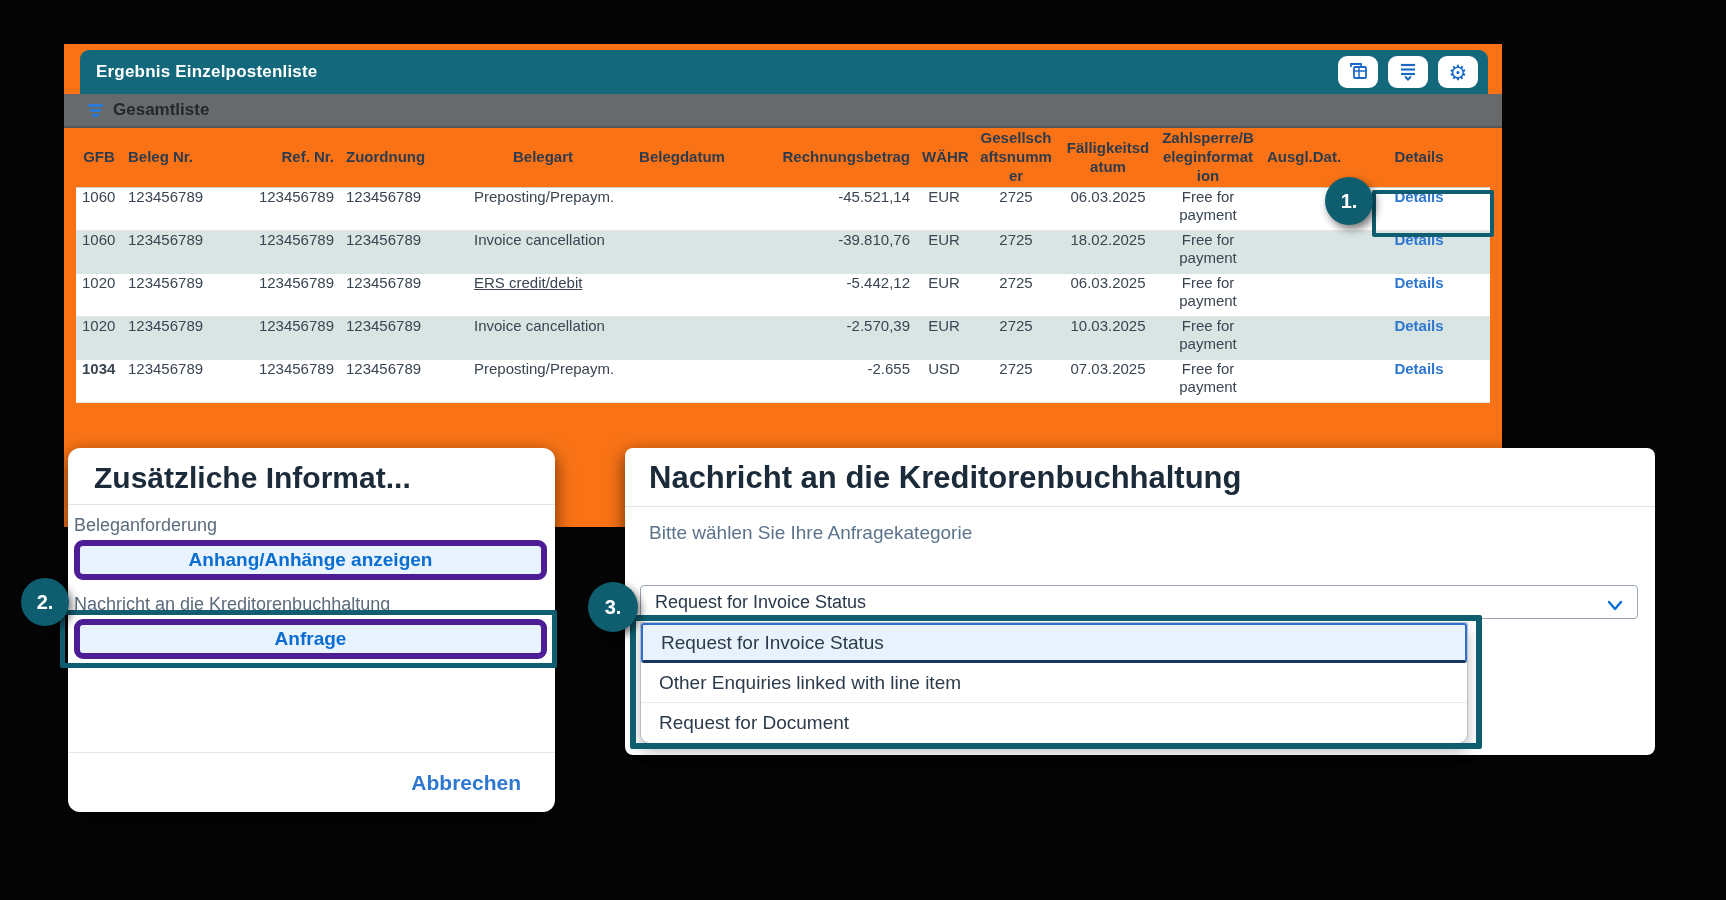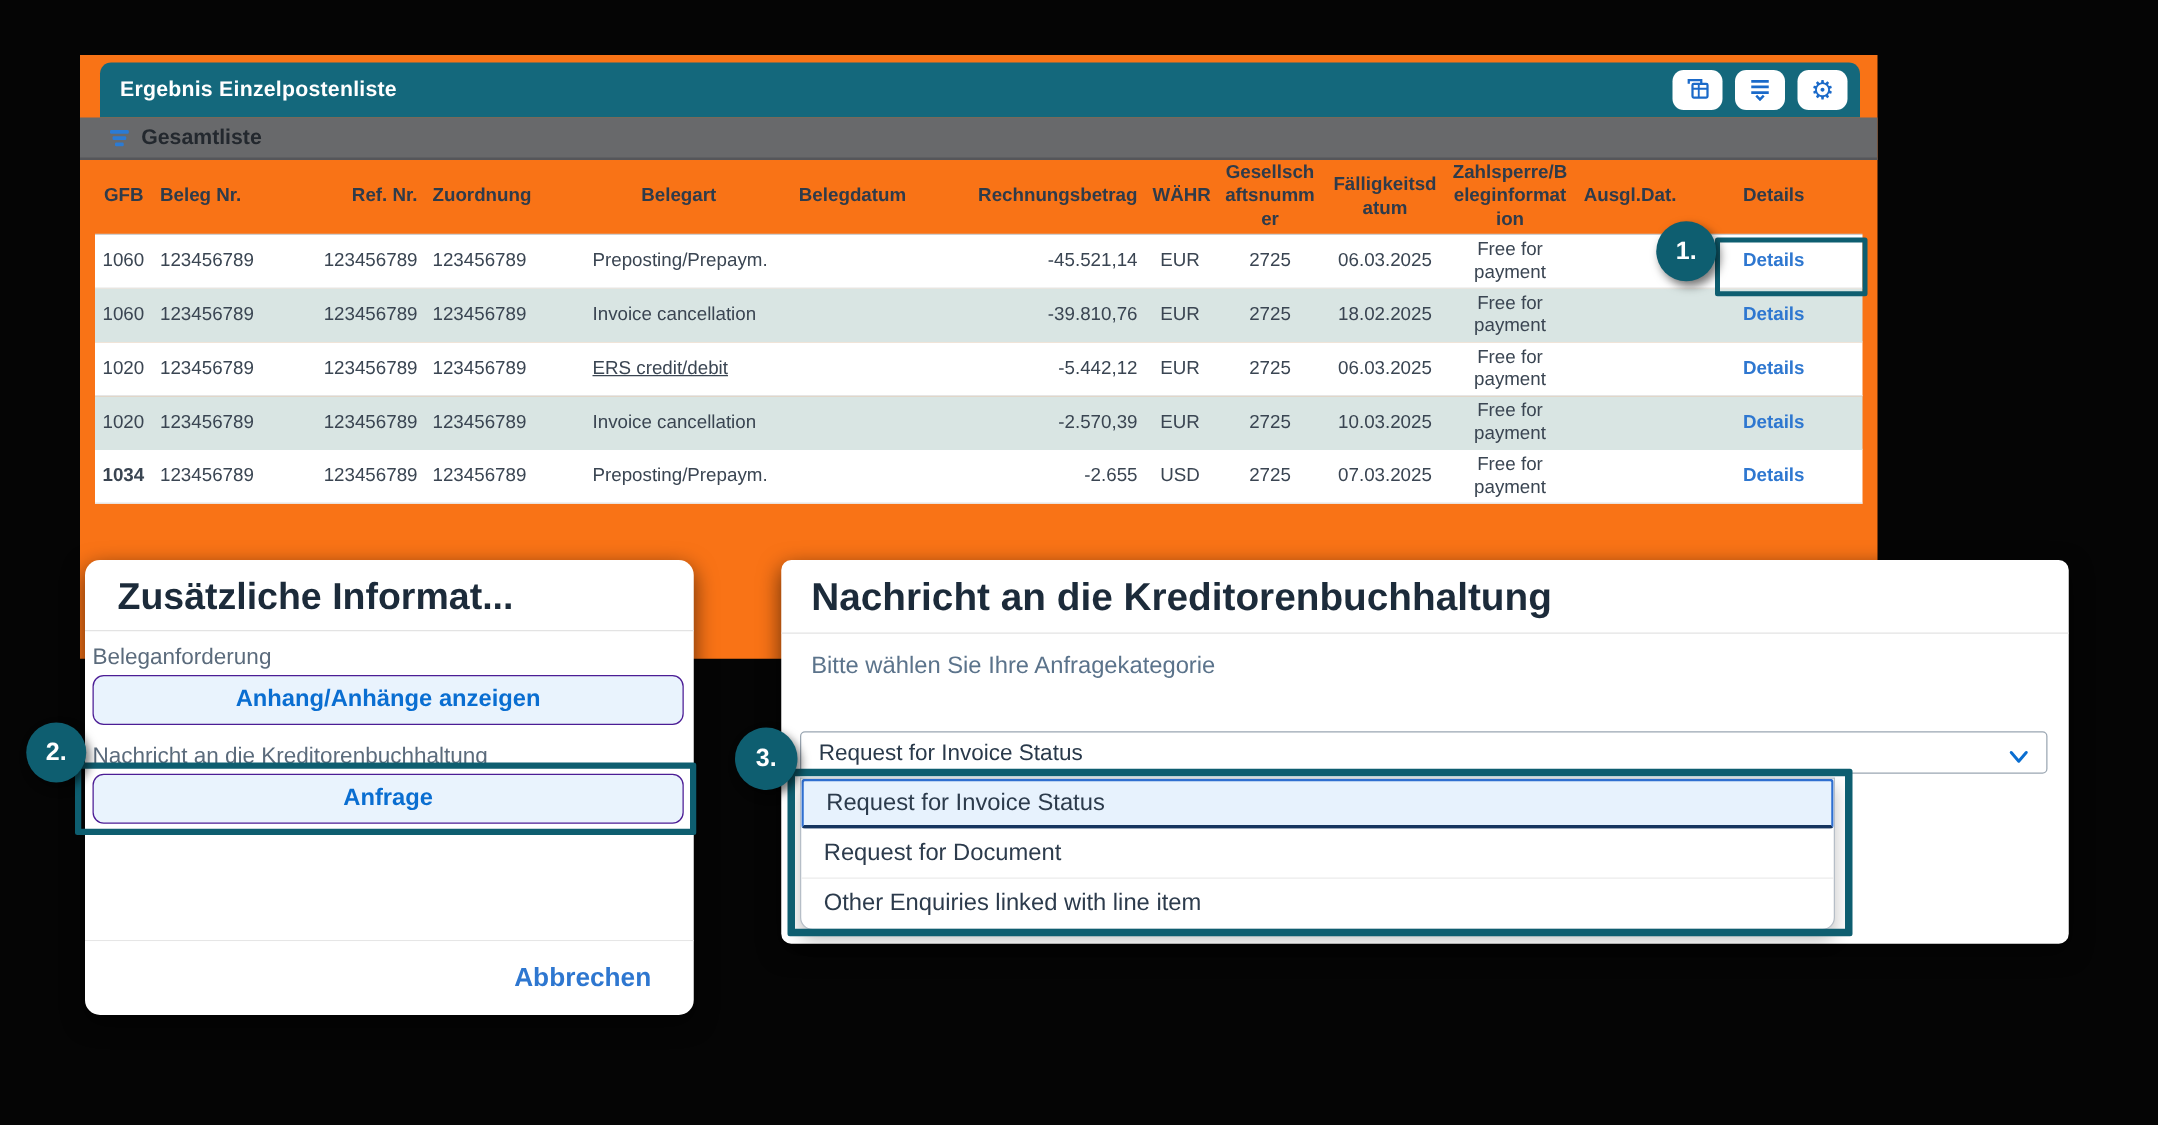--- a/index.html
+++ b/index.html
@@ -29,35 +29,35 @@
   .funnel{display:flex;flex-direction:column;align-items:center;gap:2px;}
   .funnel i{display:block;height:3px;background:#2b7bd4;border-radius:1px;}
   .funnel i:nth-child(1){width:15px;}
   .funnel i:nth-child(2){width:11px;}
   .funnel i:nth-child(3){width:7px;}
 
   .tablewrap{margin:0 12px;}
   .thead{display:flex;height:60px;border-bottom:1px solid #cfcfcf;align-items:center;}
   .hc{font-size:15px;font-weight:600;color:#2f3b4a;line-height:1.25;padding:0 6px;}
   .ba{word-break:break-all;}
-  .trow{display:flex;height:43px;align-items:center;border-bottom:1px solid #e6e6e6;background:#fff;}
+  .trow{display:flex;height:43px;border-bottom:1px solid #e6e6e6;background:#fff;}
   .trow.alt{background:#d9e5e3;border-bottom:1px solid #d9e5e3;}
   .tc{font-size:15px;color:#3a4552;line-height:1.2;padding:0 6px;}
   .al{text-align:left;}.ar{text-align:right;}.ac{text-align:center;}
   .details{color:#2e77d0;font-weight:600;cursor:pointer;}
 
   
   .dlg-info{position:absolute;left:68px;top:448px;width:487px;height:364px;background:#fff;
     border-radius:12px;box-shadow:0 6px 18px rgba(0,0,0,.6);}
   .dlg-info .dtitle{padding:13px 8px 9px 26px;font-size:30px;font-weight:700;color:#1c2b3a;
     border-bottom:1px solid #e3e3e3;white-space:nowrap;overflow:hidden;}
   .dlg-info .dbody{padding:4px 6px 0 4px;}
   .dlabel{font-size:18px;color:#5b6b7c;margin:6px 0 4px 2px;}
   .dlg-btn{display:block;width:99%;margin:0 auto;height:40px;background:#e9f3fd;
-    border:1px solid #4c1d95;border-radius:9px;color:#0a6ed1;font-size:19px;font-weight:700;cursor:pointer;}
+    border:6px solid #4c1d95;border-radius:9px;color:#0a6ed1;font-size:19px;font-weight:700;cursor:pointer;}
   .dlg-foot{position:absolute;left:0;right:0;bottom:0;height:60px;border-top:1px solid #e6e6e6;
     display:flex;align-items:center;justify-content:flex-end;padding-right:34px;
     border-radius:0 0 12px 12px;}
   .cancel-link{color:#2e77d0;font-size:21px;font-weight:700;cursor:pointer;}
 
   
   .dlg-msg{position:absolute;left:625px;top:448px;width:1030px;height:307px;background:#fff;
     border-radius:8px;box-shadow:0 6px 18px rgba(0,0,0,.6);}
   .dlg-msg .dtitle{padding:12px 8px 10px 24px;font-size:31px;font-weight:700;color:#1c2b3a;
     border-bottom:1px solid #e3e3e3;}
@@ -247,22 +247,22 @@
     <div class="select">
       <span>Request for Invoice Status</span>
       <span class="chev">
         <svg width="16" height="12" viewBox="0 0 16 12" fill="none">
           <path d="M2 2 L8 9 L14 2" stroke="#0a6ed1" stroke-width="2.4" fill="none" stroke-linecap="round" stroke-linejoin="round"></path>
         </svg>
       </span>
     </div>
     <div class="droplist" id="droplist">
         <div class="opt sel">Request for Invoice Status</div>
+        <div class="opt">Other Enquiries linked with line item</div>
         <div class="opt">Request for Document</div>
-        <div class="opt">Other Enquiries linked with line item</div>
       </div>
   </section>
 
   <div class="ann-rect rect1"></div>
   <div class="ann-circle circ1">1.</div>
   <div class="ann-rect rect2"></div>
   <div class="ann-circle circ2">2.</div>
   <div class="ann-rect rect3"></div>
   <div class="ann-circle circ3">3.</div>
 

